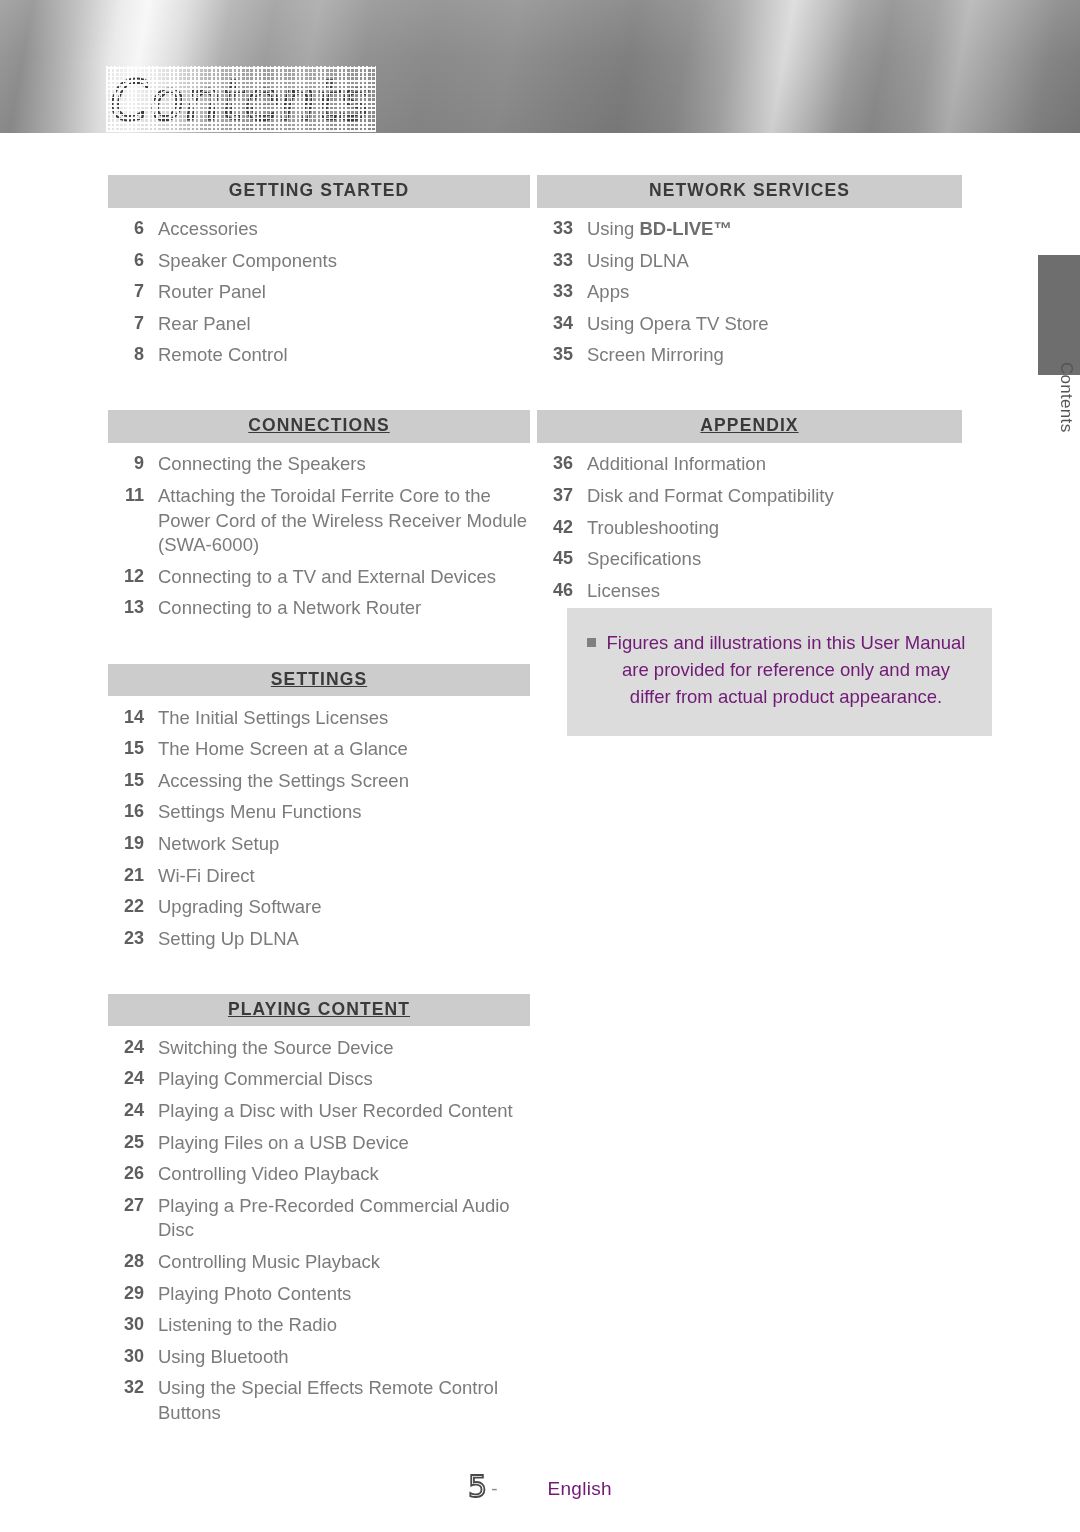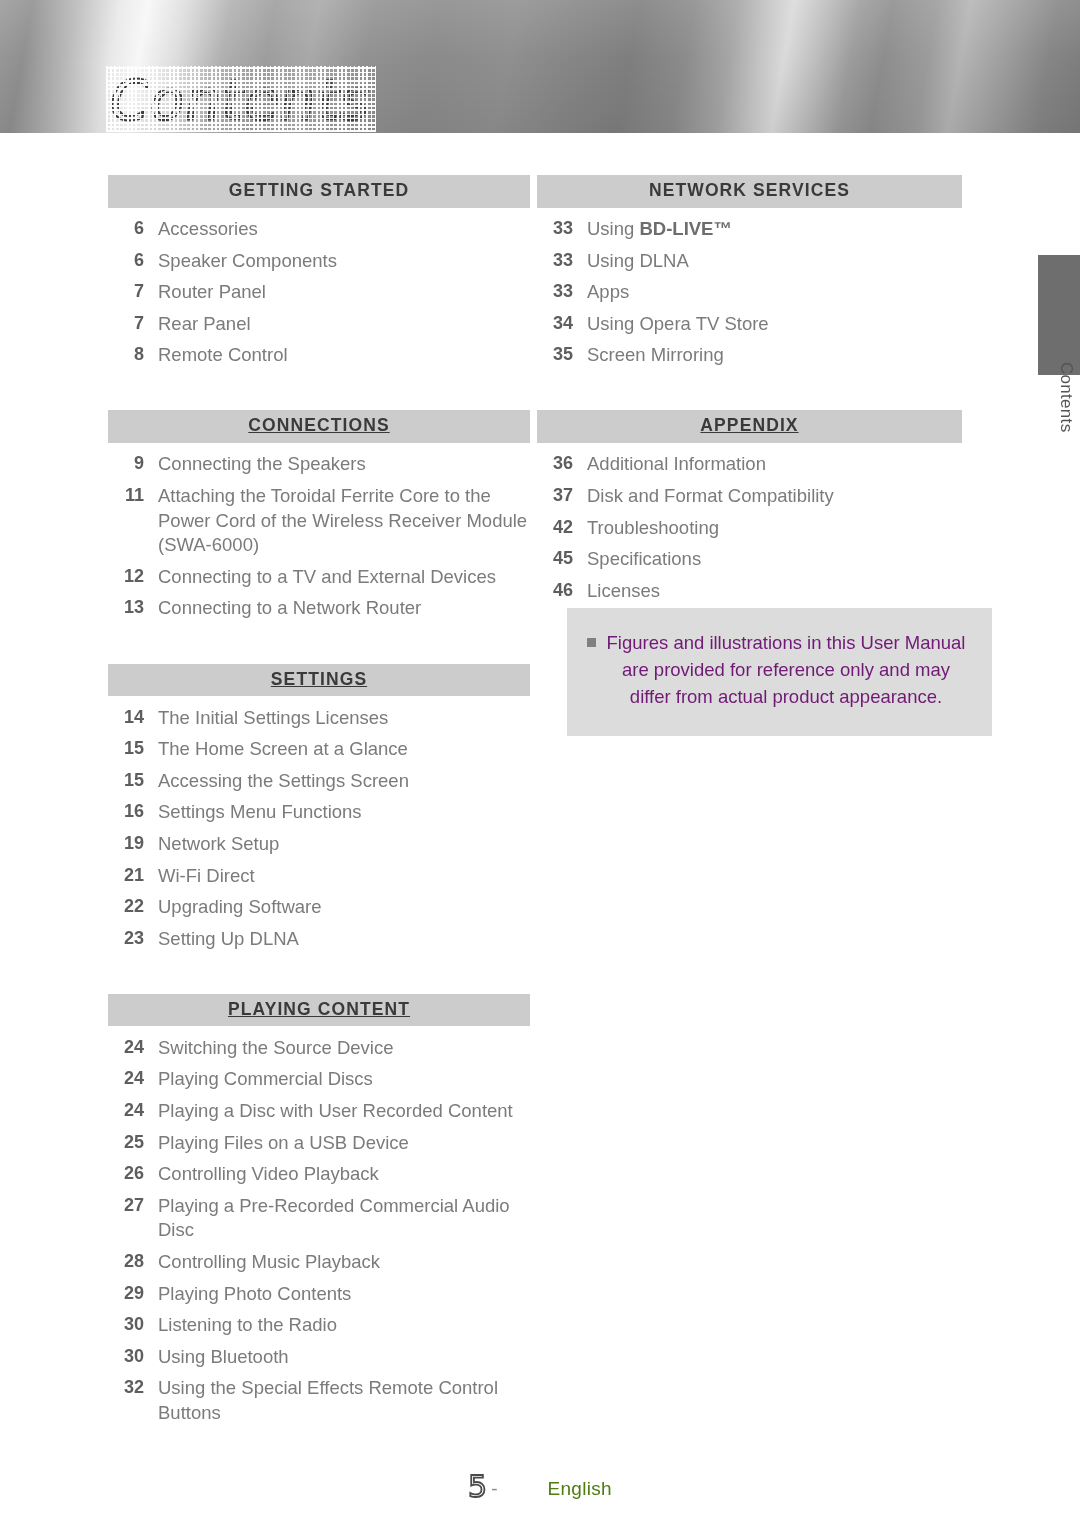--- a/index.html
+++ b/index.html
@@ -229,21 +229,21 @@
     letter-spacing: 0;
     position: relative;
   }
   .footer-sep {
     font-size: 19px;
     color: #8a8a8a;
     padding: 0 2px 0 4px;
   }
   .footer-lang {
     font-size: 19px;
-    color: #4d7c0f;
+    color: #701a75;
     letter-spacing: 0.3px;
     margin-left: 48px;
   }
 </style>
 </head>
 <body>
 
 <div class="banner">
   <div class="banner-sheen"></div>
 </div>

